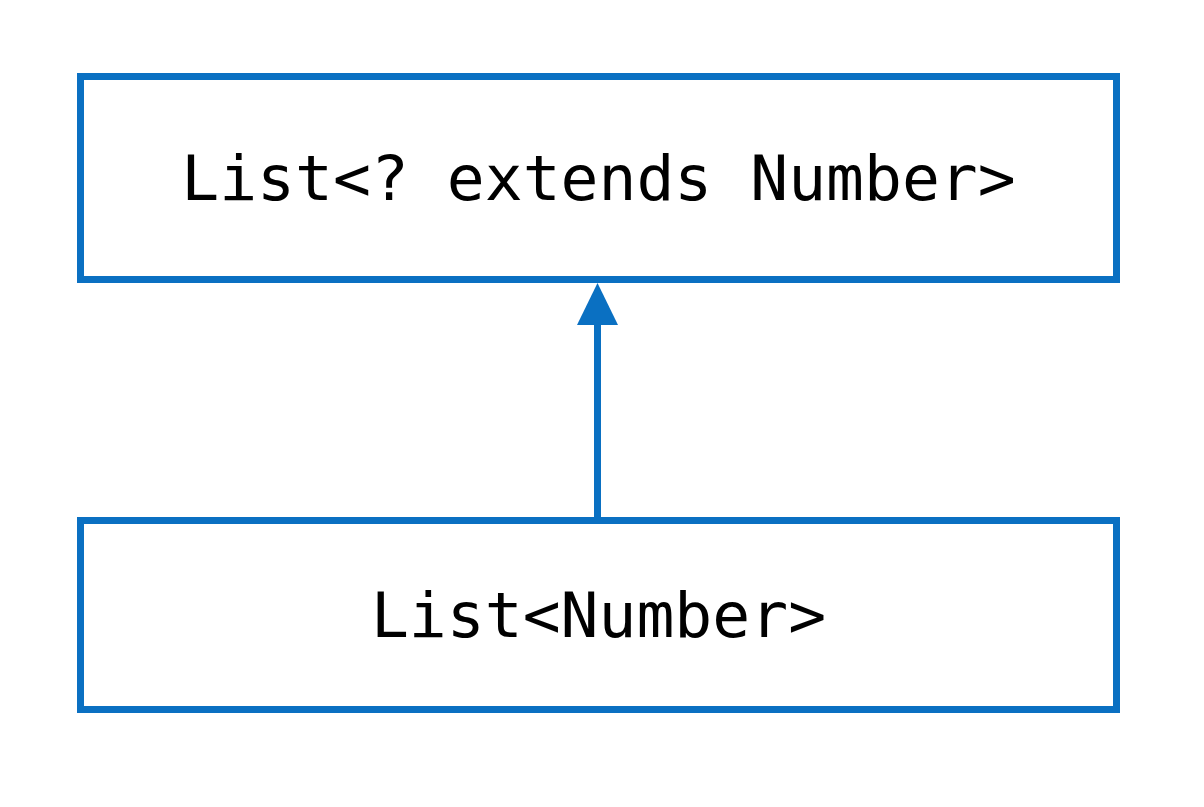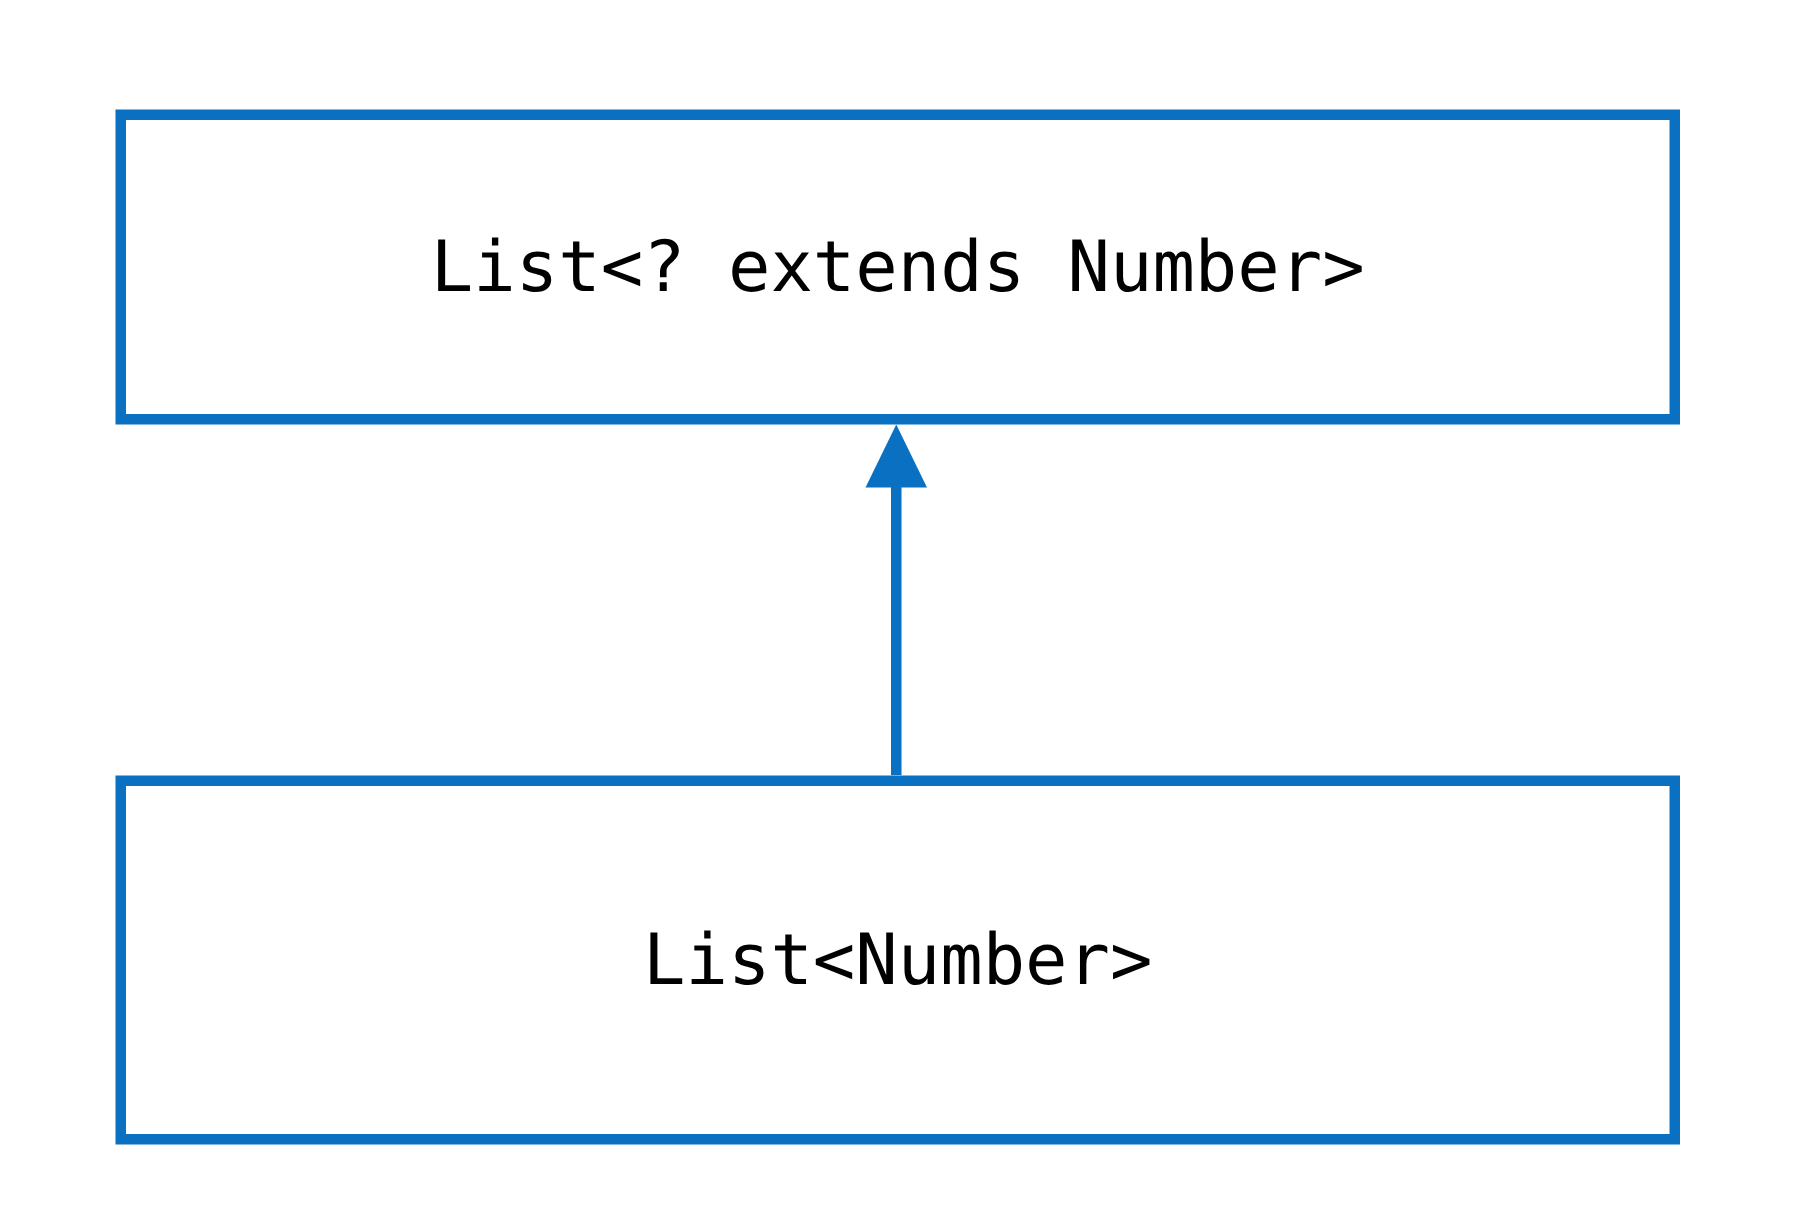--- a/index.html
+++ b/index.html
@@ -24,23 +24,23 @@
     left: 77px;
     width: 1043px;
     height: 210px;
     border: 7px solid var(--accent);
     background: var(--background);
     display: flex;
     align-items: center;
     justify-content: center;
   }
   .node-top { top: 73px; }
-  .node-bottom { top: 517px; height: 246px; justify-content: center; }
+  .node-bottom { top: 517px; height: 196px; justify-content: center; }
   .node-label {
-    font-size: 47px;
+    font-size: 63px;
     line-height: 1;
     color: var(--text);
     white-space: pre;
   }
   .edge {
     position: absolute;
     left: 550px;
     top: 283px;
     width: 100px;
     height: 234px;

